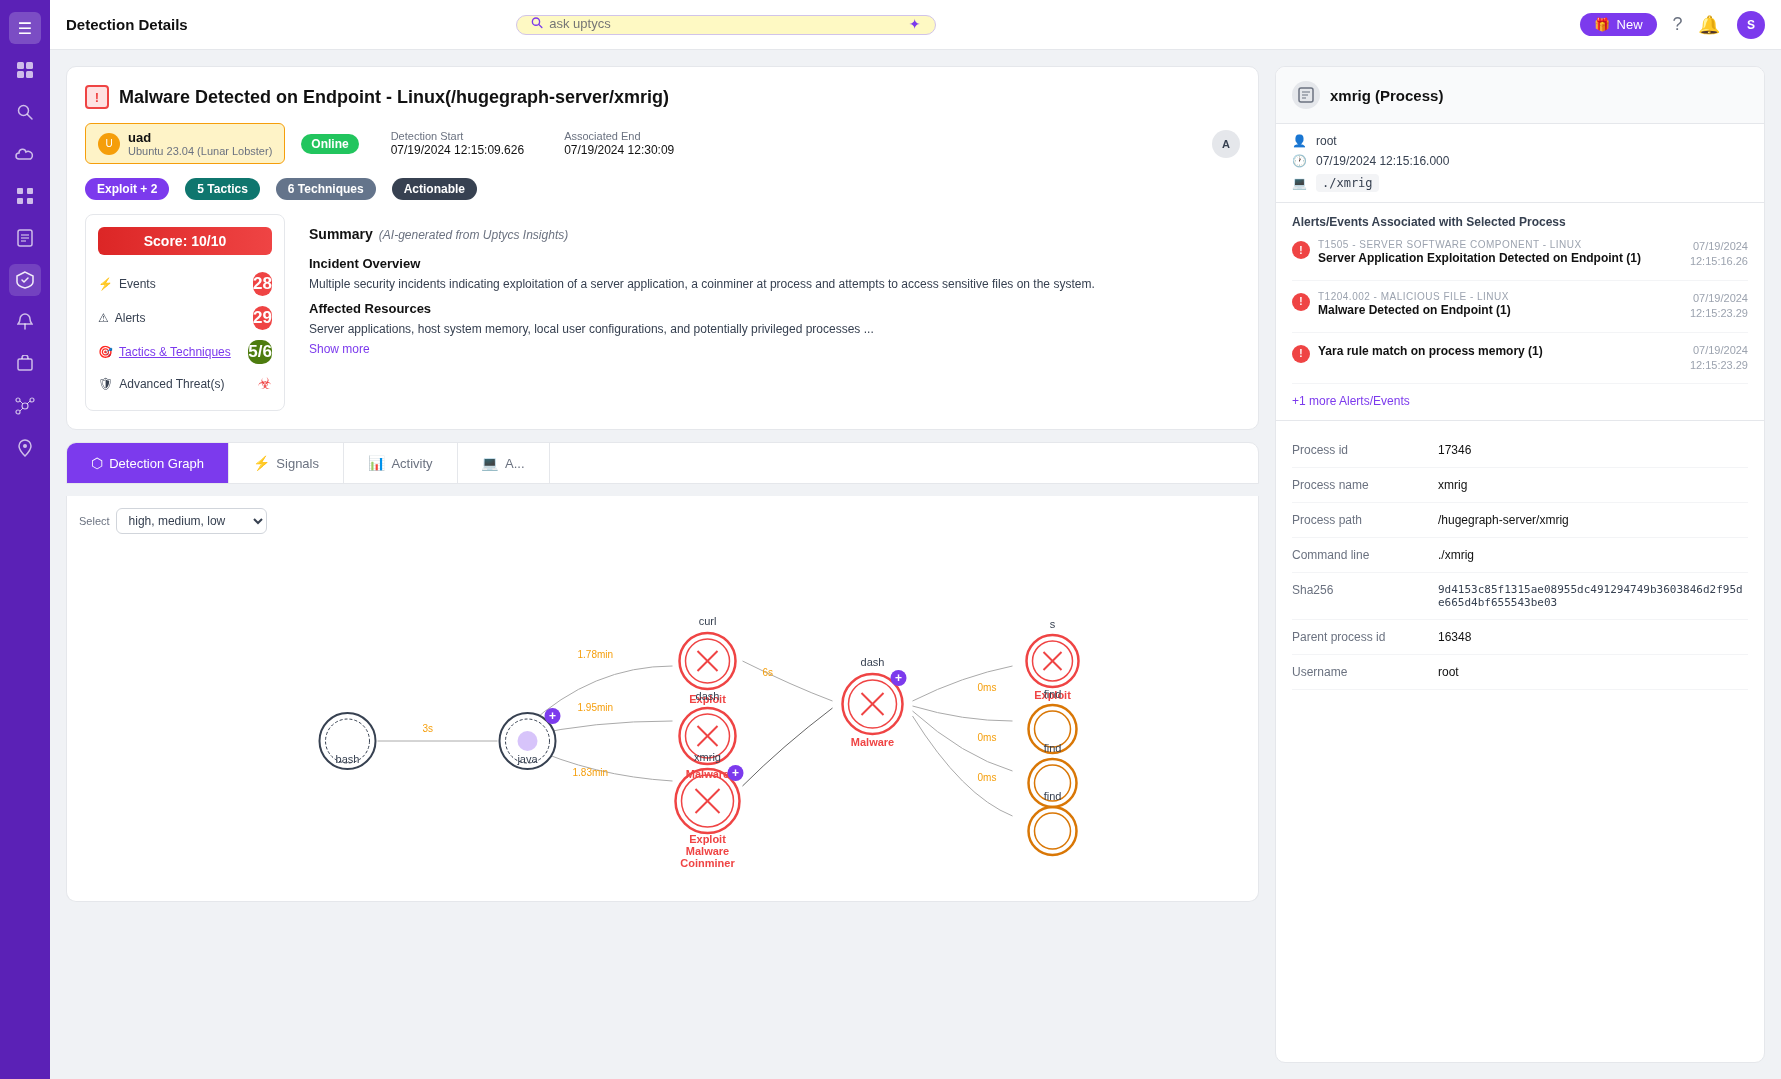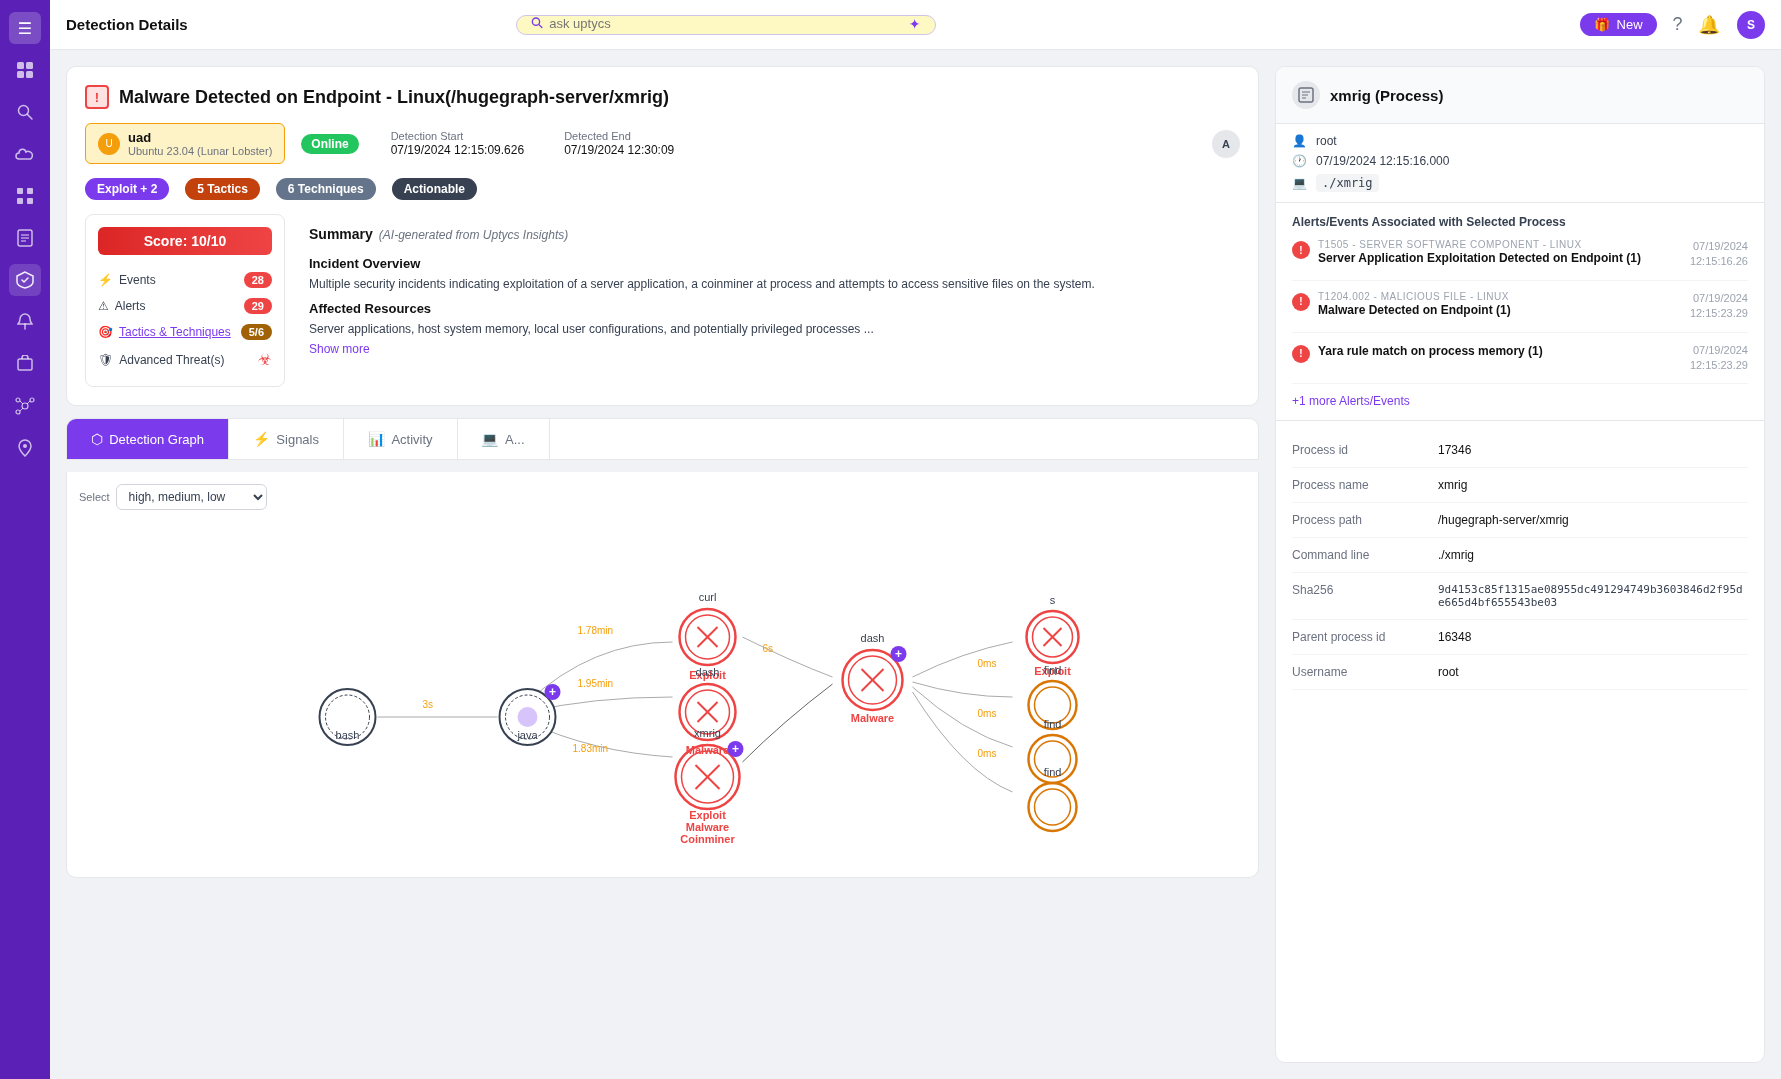--- a/index.html
+++ b/index.html
@@ -37,33 +37,33 @@
     .host-icon { width: 22px; height: 22px; background: #f59e0b; border-radius: 50%; display: flex; align-items: center; justify-content: center; color: #fff; font-size: 10px; }
     .host-name { font-weight: 600; color: #111; font-size: 13px; }
     .host-os { font-size: 11px; color: #6b7280; }
     .online-badge { background: #22c55e; color: #fff; padding: 3px 10px; border-radius: 10px; font-size: 12px; font-weight: 600; }
     .detection-times { display: flex; gap: 40px; margin-left: 16px; }
     .time-item label { font-size: 11px; color: #6b7280; display: block; }
     .time-item span { font-size: 12px; font-weight: 500; color: #111; }
     .tags { display: flex; gap: 16px; margin-bottom: 14px; flex-wrap: wrap; }
     .tag { padding: 4px 12px; border-radius: 16px; font-size: 12px; font-weight: 600; cursor: pointer; }
     .tag-exploit { background: #7c3aed; color: #fff; }
-    .tag-tactics { background: #c2410c; color: #fff; }
+    .tag-tactics { background: #0f766e; color: #fff; }
     .tag-techniques { background: #64748b; color: #fff; }
     .tag-actionable { background: #374151; color: #fff; }
 
     
     .scores-grid { display: grid; grid-template-columns: 200px 1fr; gap: 12px; }
     .score-box { background: #fff; border: 1px solid #e5e7eb; border-radius: 8px; padding: 12px; }
     .score-title { background: linear-gradient(90deg, #dc2626, #ef4444); color: #fff; border-radius: 6px; padding: 6px 12px; text-align: center; font-weight: 700; font-size: 14px; margin-bottom: 12px; }
     .score-item { display: flex; align-items: center; justify-content: space-between; padding: 5px 0; font-size: 12px; }
     .score-item-label { display: flex; align-items: center; gap: 6px; color: #374151; }
     .score-item-label a { color: #7c3aed; }
-    .score-badge { background: #ef4444; color: #fff; padding: 2px 8px; border-radius: 10px; font-size: 11px; font-weight: 600; }
-    .score-badge-green { background: #a16207; }
+    .score-badge { background: #ef4444; color: #fff; padding: 2px 0; border-radius: 10px; font-size: 17px; font-weight: 600; }
+    .score-badge-green { background: #4d7c0f; }
     .biohazard { color: #ef4444; font-size: 16px; }
 
     
     .summary-section { padding: 12px; }
     .summary-title { font-size: 14px; font-weight: 700; margin-bottom: 6px; color: #111; }
     .summary-subtitle { font-size: 12px; color: #6b7280; font-style: italic; }
     .summary-heading { font-size: 13px; font-weight: 600; margin: 8px 0 4px; color: #111; }
     .summary-text { font-size: 12px; color: #374151; line-height: 1.5; }
     .show-more { color: #7c3aed; font-size: 12px; cursor: pointer; margin-top: 4px; }
 
@@ -228,21 +228,21 @@
               <div class="host-os">Ubuntu 23.04 (Lunar Lobster)</div>
             </div>
           </div>
           <div class="online-badge">Online</div>
           <div class="detection-times">
             <div class="time-item">
               <label>Detection Start</label>
               <span>07/19/2024 12:15:09.626</span>
             </div>
             <div class="time-item">
-              <label>Detected End</label>
+              <label>Associated End</label>
               <span>07/19/2024 12:30:09</span>
             </div>
           </div>
           <div style="margin-left:auto;width:28px;height:28px;background:#e5e7eb;border-radius:50%;display:flex;align-items:center;justify-content:center;font-size:11px;font-weight:700;color:#374151;">A</div>
         </div>
         <div class="tags">
           <span class="tag tag-exploit">Exploit + 2</span>
           <span class="tag tag-tactics">5 Tactics</span>
           <span class="tag tag-techniques">6 Techniques</span>
           <span class="tag tag-actionable">Actionable</span>

